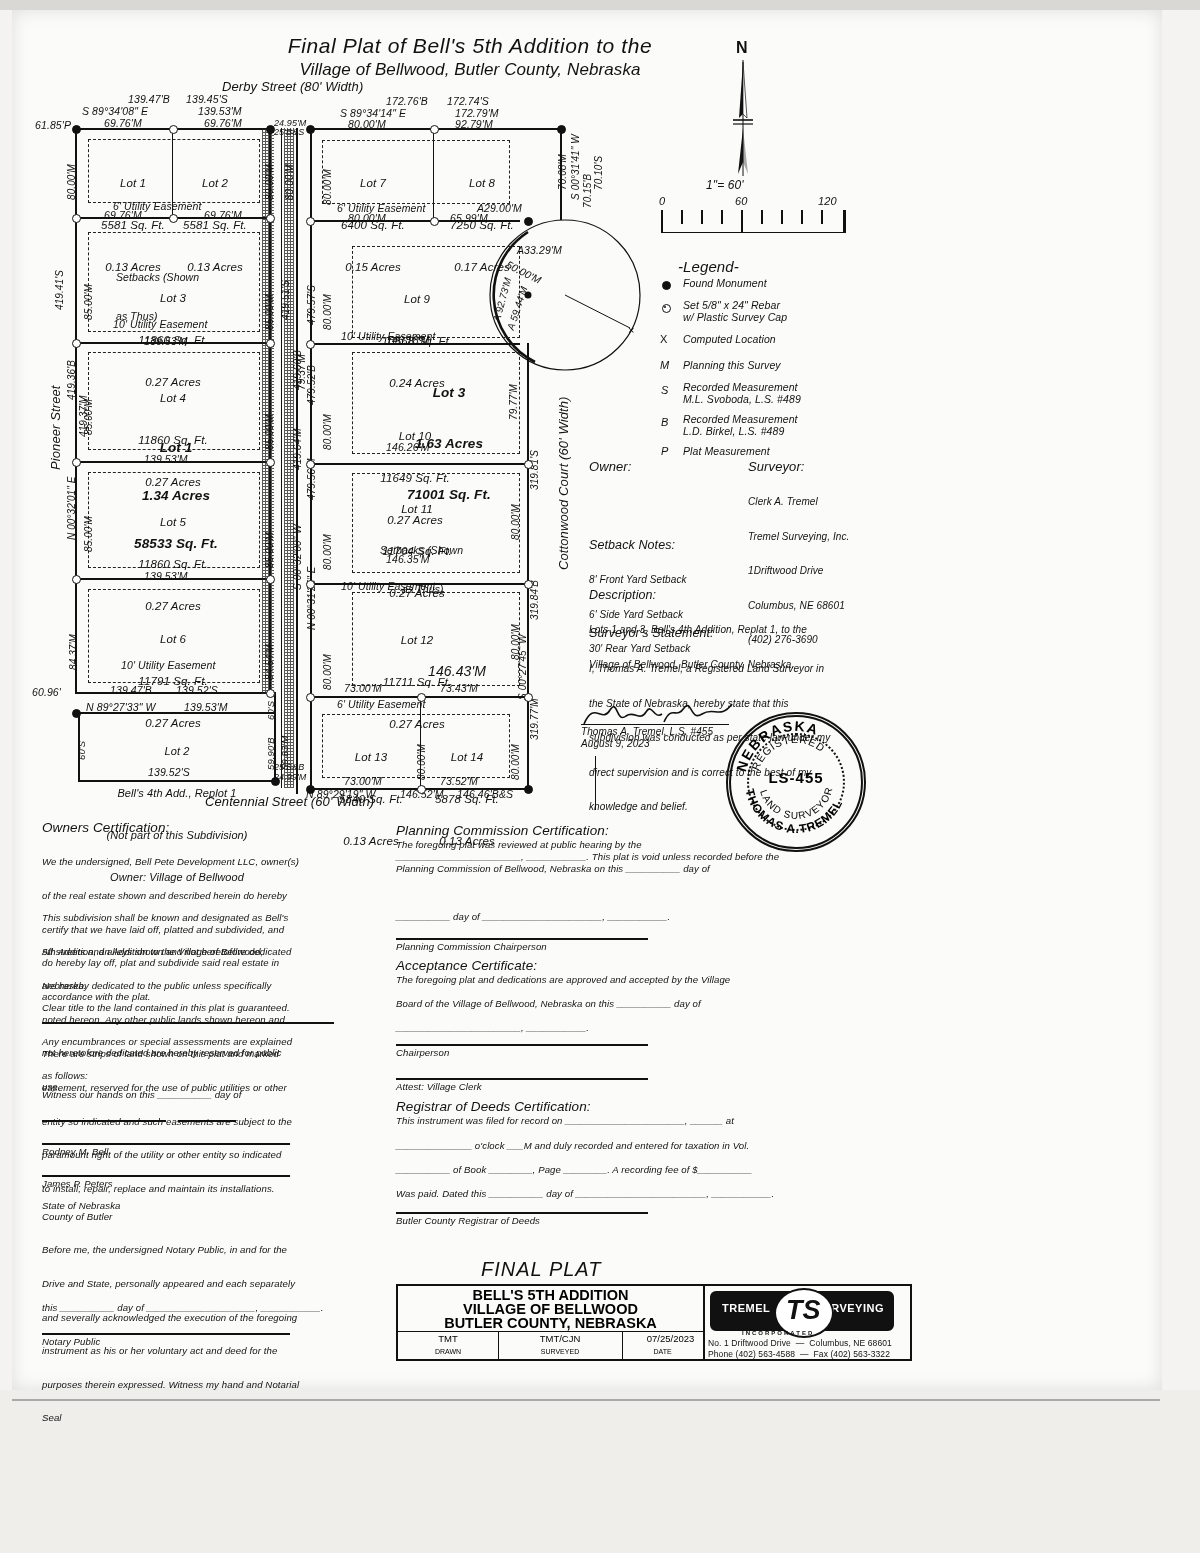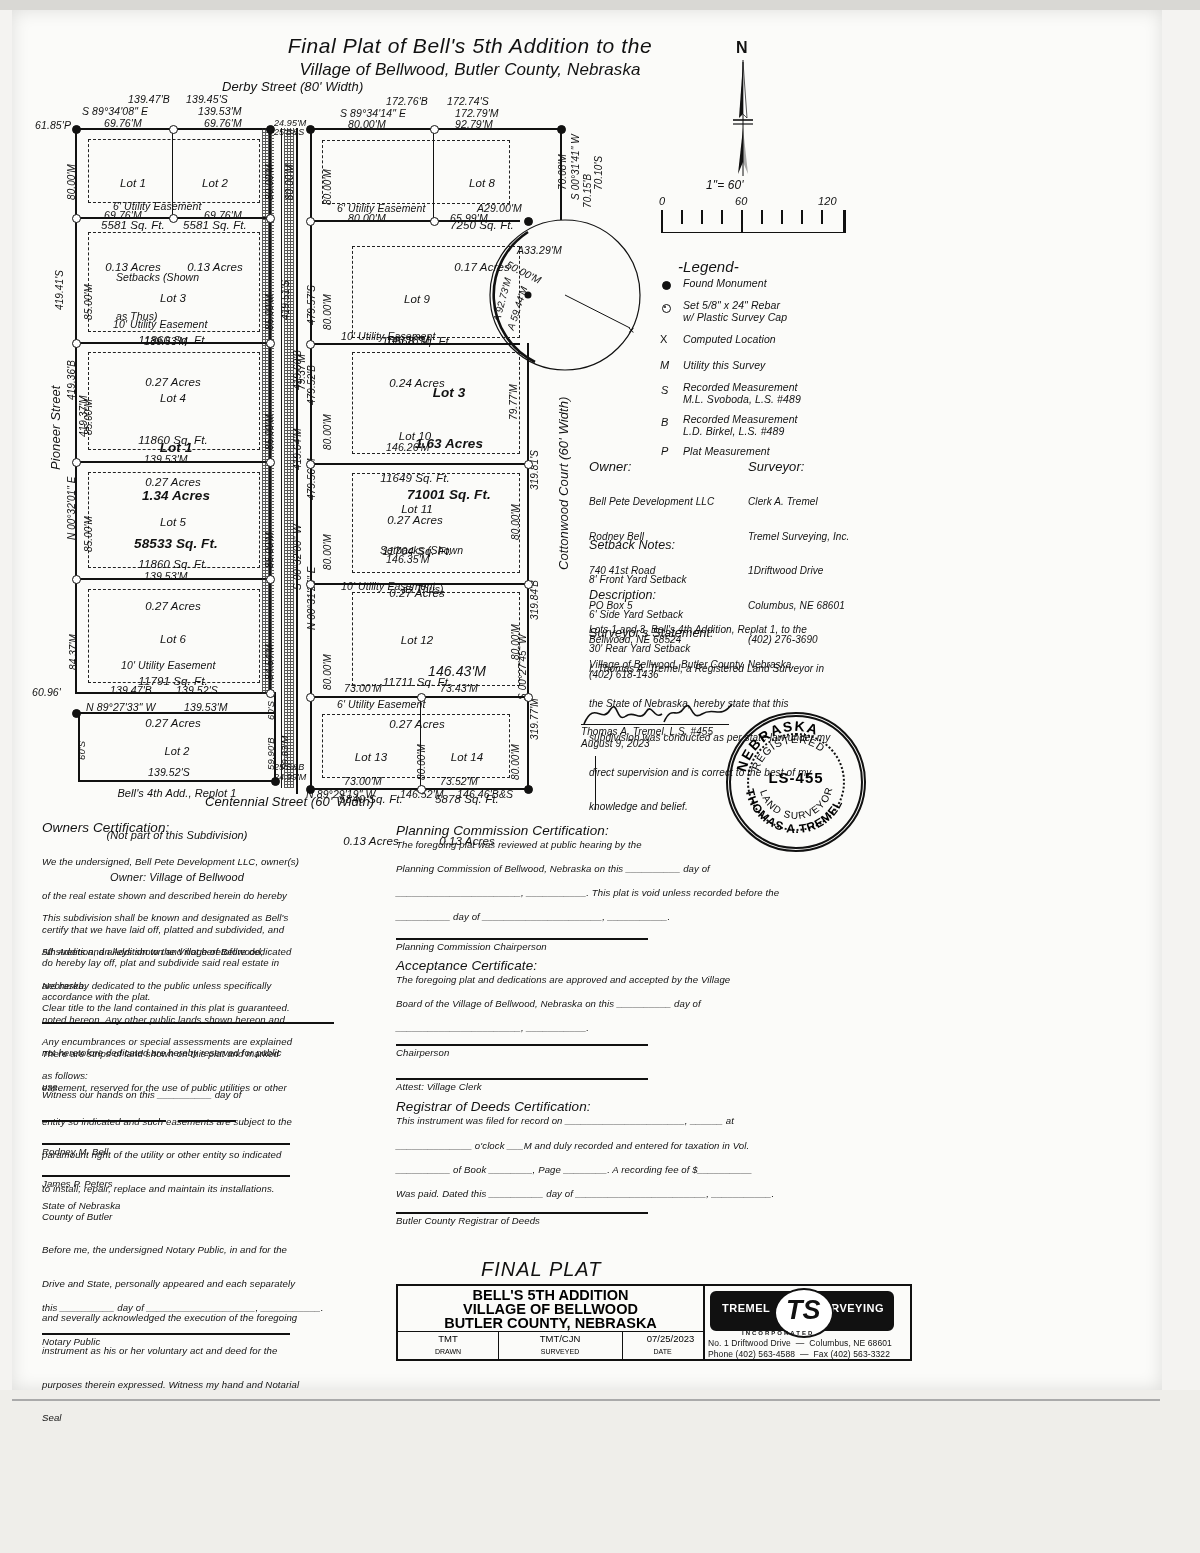--- a/index.html
+++ b/index.html
@@ -181,20 +181,25 @@
     <div>Lot 5</div>
     <div>11860 Sq. Ft.</div>
     <div>0.27 Acres</div>
   </div>
   <div class="t ctr" style="left:118px;top:604px;width:110px;font-size:11.5px;line-height:14px;">
     <div>Lot 6</div>
     <div>11791 Sq. Ft.</div>
     <div>0.27 Acres</div>
   </div>
 
+  <div class="t ctr" style="left:330px;top:148px;width:86px;font-size:11.5px;line-height:14px;">
+    <div>Lot 7</div>
+    <div>6400 Sq. Ft.</div>
+    <div>0.15 Acres</div>
+  </div>
   <div class="t ctr" style="left:442px;top:148px;width:80px;font-size:11.5px;line-height:14px;">
     <div>Lot 8</div>
     <div>7250 Sq. Ft.</div>
     <div>0.17 Acres</div>
   </div>
   <div class="t ctr" style="left:364px;top:264px;width:106px;font-size:11.5px;line-height:14px;">
     <div>Lot 9</div>
     <div>10568 Sq. Ft.</div>
     <div>0.24 Acres</div>
   </div>
@@ -391,43 +396,35 @@
     <div class="node" style="left:662px;top:304px;">
         <div style="position:absolute;left:1px;top:1px;width:2px;height:2px;background:#111;border-radius:50%;"></div>
       </div>
     <div class="t" style="left:683px;top:299px;font-size:10.5px;">Set 5/8" x 24" Rebar</div>
     <div class="t" style="left:683px;top:311px;font-size:10.5px;">w/ Plastic Survey Cap</div>
 
     <div class="t" style="left:660px;top:333px;font-size:11px;font-style:normal;">X</div>
     <div class="t" style="left:683px;top:333px;font-size:10.5px;">Computed Location</div>
 
     <div class="t" style="left:660px;top:359px;font-size:11px;">M</div>
-    <div class="t" style="left:683px;top:359px;font-size:10.5px;">Utility this Survey</div>
+    <div class="t" style="left:683px;top:359px;font-size:10.5px;">Planning this Survey</div>
 
     <div class="t" style="left:661px;top:384px;font-size:11px;">S</div>
     <div class="t" style="left:683px;top:381px;font-size:10.5px;">Recorded Measurement</div>
     <div class="t" style="left:683px;top:393px;font-size:10.5px;">M.L. Svoboda, L.S. #489</div>
 
     <div class="t" style="left:661px;top:416px;font-size:11px;">B</div>
     <div class="t" style="left:683px;top:413px;font-size:10.5px;">Recorded Measurement</div>
     <div class="t" style="left:683px;top:425px;font-size:10.5px;">L.D. Birkel, L.S. #489</div>
 
     <div class="t" style="left:661px;top:445px;font-size:11px;">P</div>
     <div class="t" style="left:683px;top:445px;font-size:10.5px;">Plat Measurement</div>
   </div>
 
   <div class="t" style="left:589px;top:459px;font-size:13px;">Owner:</div>
-  <div class="t" style="left:589px;top:473px;font-size:10px;line-height:11.5px;">
-    <div>Bell Pete Development LLC</div>
-    <div>Rodney Bell</div>
-    <div>740 41st Road</div>
-    <div>PO Box 5</div>
-    <div>Bellwood, NE 68524</div>
-    <div>(402) 618-1436</div>
-  </div>
   <div class="t" style="left:748px;top:459px;font-size:13px;">Surveyor:</div>
   <div class="t" style="left:748px;top:473px;font-size:10px;line-height:11.5px;">
     <div>Clerk A. Tremel</div>
     <div>Tremel Surveying, Inc.</div>
     <div>1Driftwood Drive</div>
     <div>Columbus, NE 68601</div>
     <div>(402) 276-3690</div>
   </div>
 
   <div class="t" style="left:589px;top:538px;font-size:12.5px;">Setback Notes:</div>
@@ -536,21 +533,21 @@
     <div>purposes therein expressed. Witness my hand and Notarial</div>
     <div>Seal</div>
   </div>
   <div class="t" style="left:42px;top:1302px;font-size:9.6px;">this __________ day of ____________________, ___________.</div>
   <div class="rule" style="left:42px;top:1333px;width:248px;height:1.5px;"></div>
   <div class="t" style="left:42px;top:1336px;font-size:9.6px;">Notary Public</div>
 
   <div class="t" style="left:396px;top:823px;font-size:13.5px;">Planning Commission Certification:</div>
   <div class="t" style="left:396px;top:839px;font-size:9.6px;">The foregoing plat was reviewed at public hearing by the</div>
   <div class="t" style="left:396px;top:863px;font-size:9.6px;">Planning Commission of Bellwood, Nebraska on this __________ day of</div>
-  <div class="t" style="left:396px;top:887px;font-size:9.6px;">_______________________, ___________. This plat is void unless recorded before the</div>
+  <div class="t" style="left:396px;top:851px;font-size:9.6px;">_______________________, ___________. This plat is void unless recorded before the</div>
   <div class="t" style="left:396px;top:911px;font-size:9.6px;">__________ day of ______________________, ___________.</div>
   <div class="rule" style="left:396px;top:938px;width:252px;height:1.5px;"></div>
   <div class="t" style="left:396px;top:941px;font-size:9.6px;">Planning Commission Chairperson</div>
 
   <div class="t" style="left:396px;top:958px;font-size:13.5px;">Acceptance Certificate:</div>
   <div class="t" style="left:396px;top:974px;font-size:9.6px;">The foregoing plat and dedications are approved and accepted by the Village</div>
   <div class="t" style="left:396px;top:998px;font-size:9.6px;">Board of the Village of Bellwood, Nebraska on this __________ day of</div>
   <div class="t" style="left:396px;top:1022px;font-size:9.6px;">_______________________, ___________.</div>
   <div class="rule" style="left:396px;top:1044px;width:252px;height:1.5px;"></div>
   <div class="t" style="left:396px;top:1047px;font-size:9.6px;">Chairperson</div>

